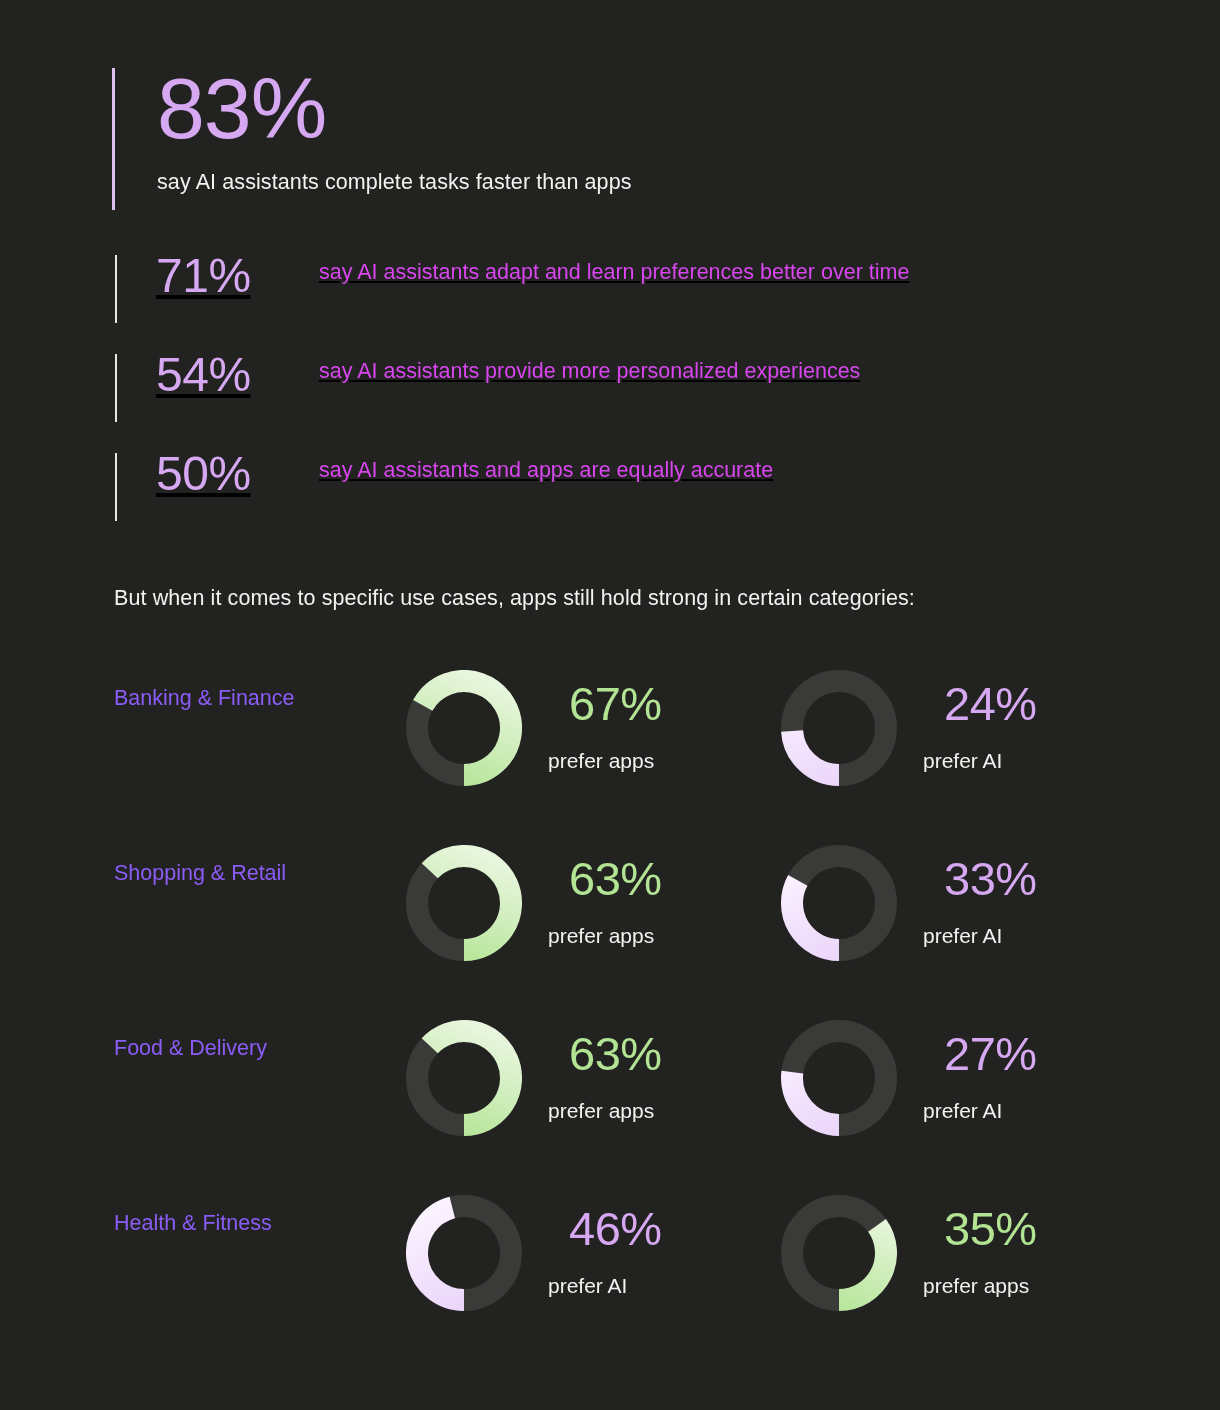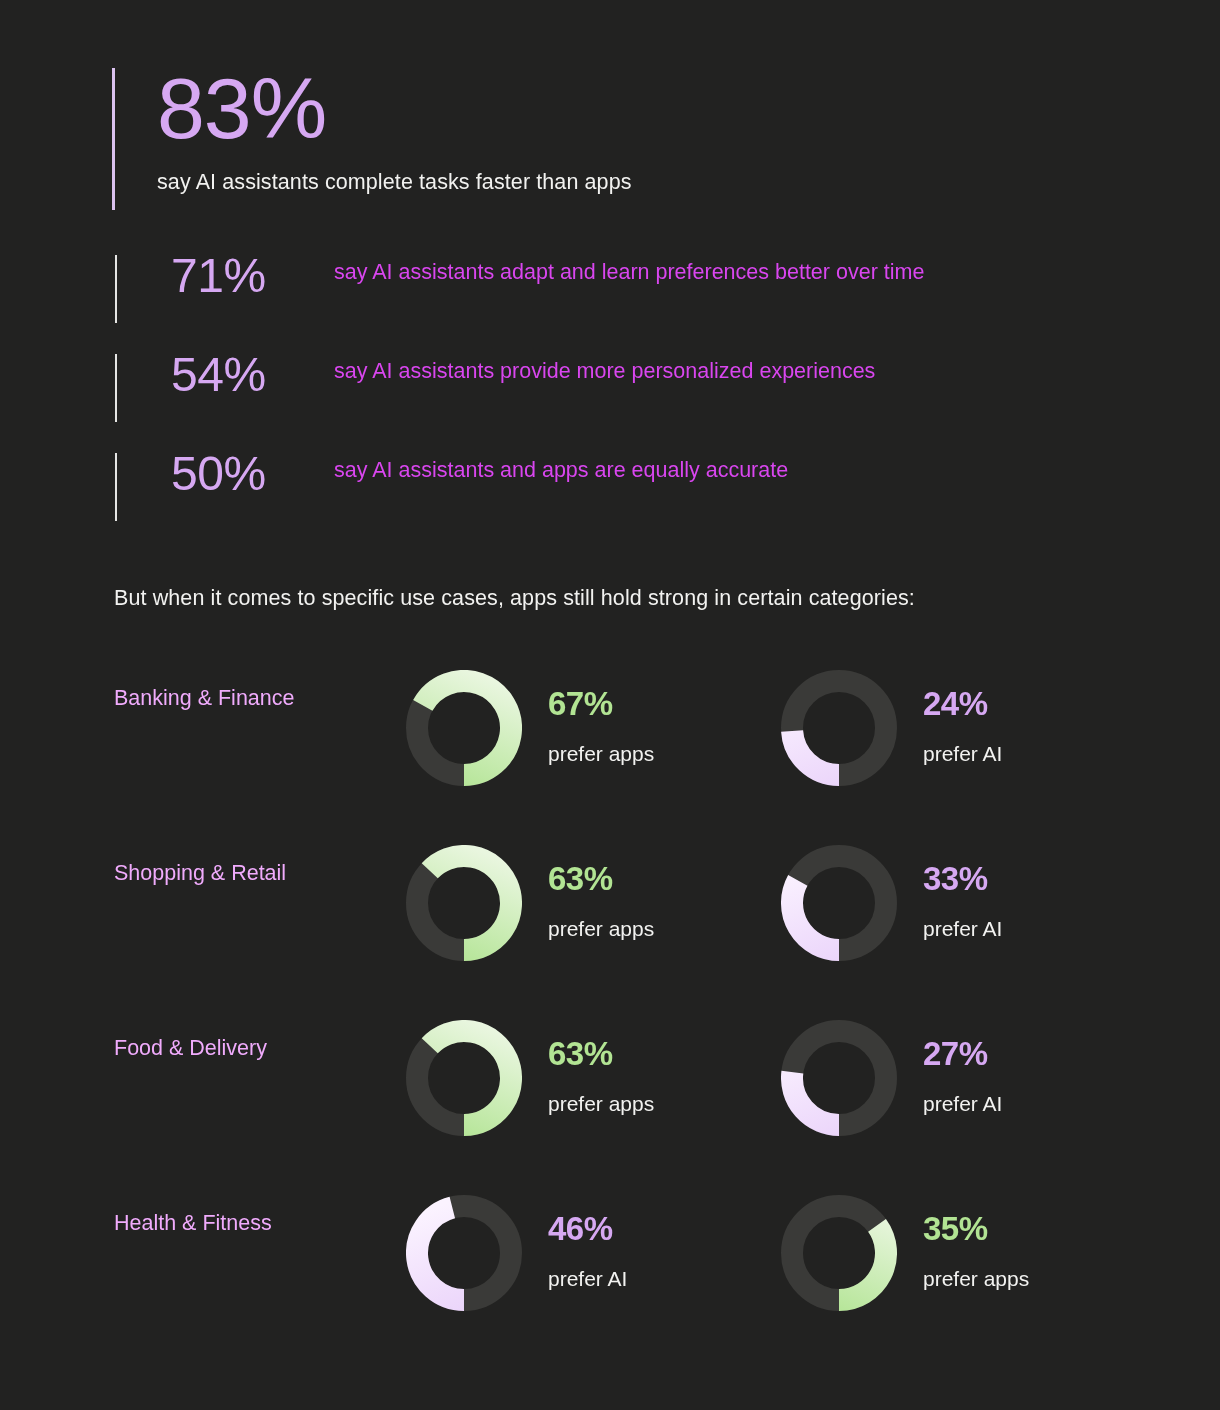--- a/index.html
+++ b/index.html
@@ -42,22 +42,23 @@
     font-size:21.5px;
     color:#f2f2f0;
     font-weight:400;
     letter-spacing:0.1px;
   }
 
   
   .stats { position:absolute; left:115px; top:252px; width:900px; }
   .stat-row {
     position:relative;
-    padding-left:56px;
+    padding-left:41px;
     height:99px;
+    text-decoration:underline;
   }
   .stat-bar {
     position:absolute;
     left:0; top:3px;
     width:2px; height:68px;
     background:#e6e6e4;
   }
   .stat-inner { display:flex; align-items:flex-start; }
   .stat-value {
     font-size:48px;
@@ -91,21 +92,21 @@
   .categories { position:absolute; left:0; top:660px; width:1220px; }
   .cat-row {
     position:relative;
     height:175px;
   }
   .cat-name {
     position:absolute;
     left:114px;
     top:26px;
     font-size:21.5px;
-    color:#f0abfc;
+    color:#8b5cf6;
     font-weight:400;
     width:280px;
   }
 
   .metric {
     position:absolute;
     top:0;
     display:flex;
     align-items:center;
     height:135px;
@@ -116,24 +117,25 @@
   .donut {
     position:relative;
     width:116px;
     height:116px;
     flex:0 0 116px;
   }
   .donut svg { display:block; width:116px; height:116px; }
 
   .metric-text { margin-left:26px; padding-bottom:2px; }
   .metric-value {
-    font-size:33px;
+    font-size:47px;
     line-height:1.02;
-    font-weight:700;
+    font-weight:400;
     letter-spacing:-0.5px;
+    margin-left:21px;
   }
   .metric-value.apps { color:#b2e493; }
   .metric-value.ai   { color:#d6a8f2; }
   .metric-caption {
     font-size:21px;
     color:#f2f2f0;
     margin-top:22px;
     font-weight:400;
   }
 </style>

